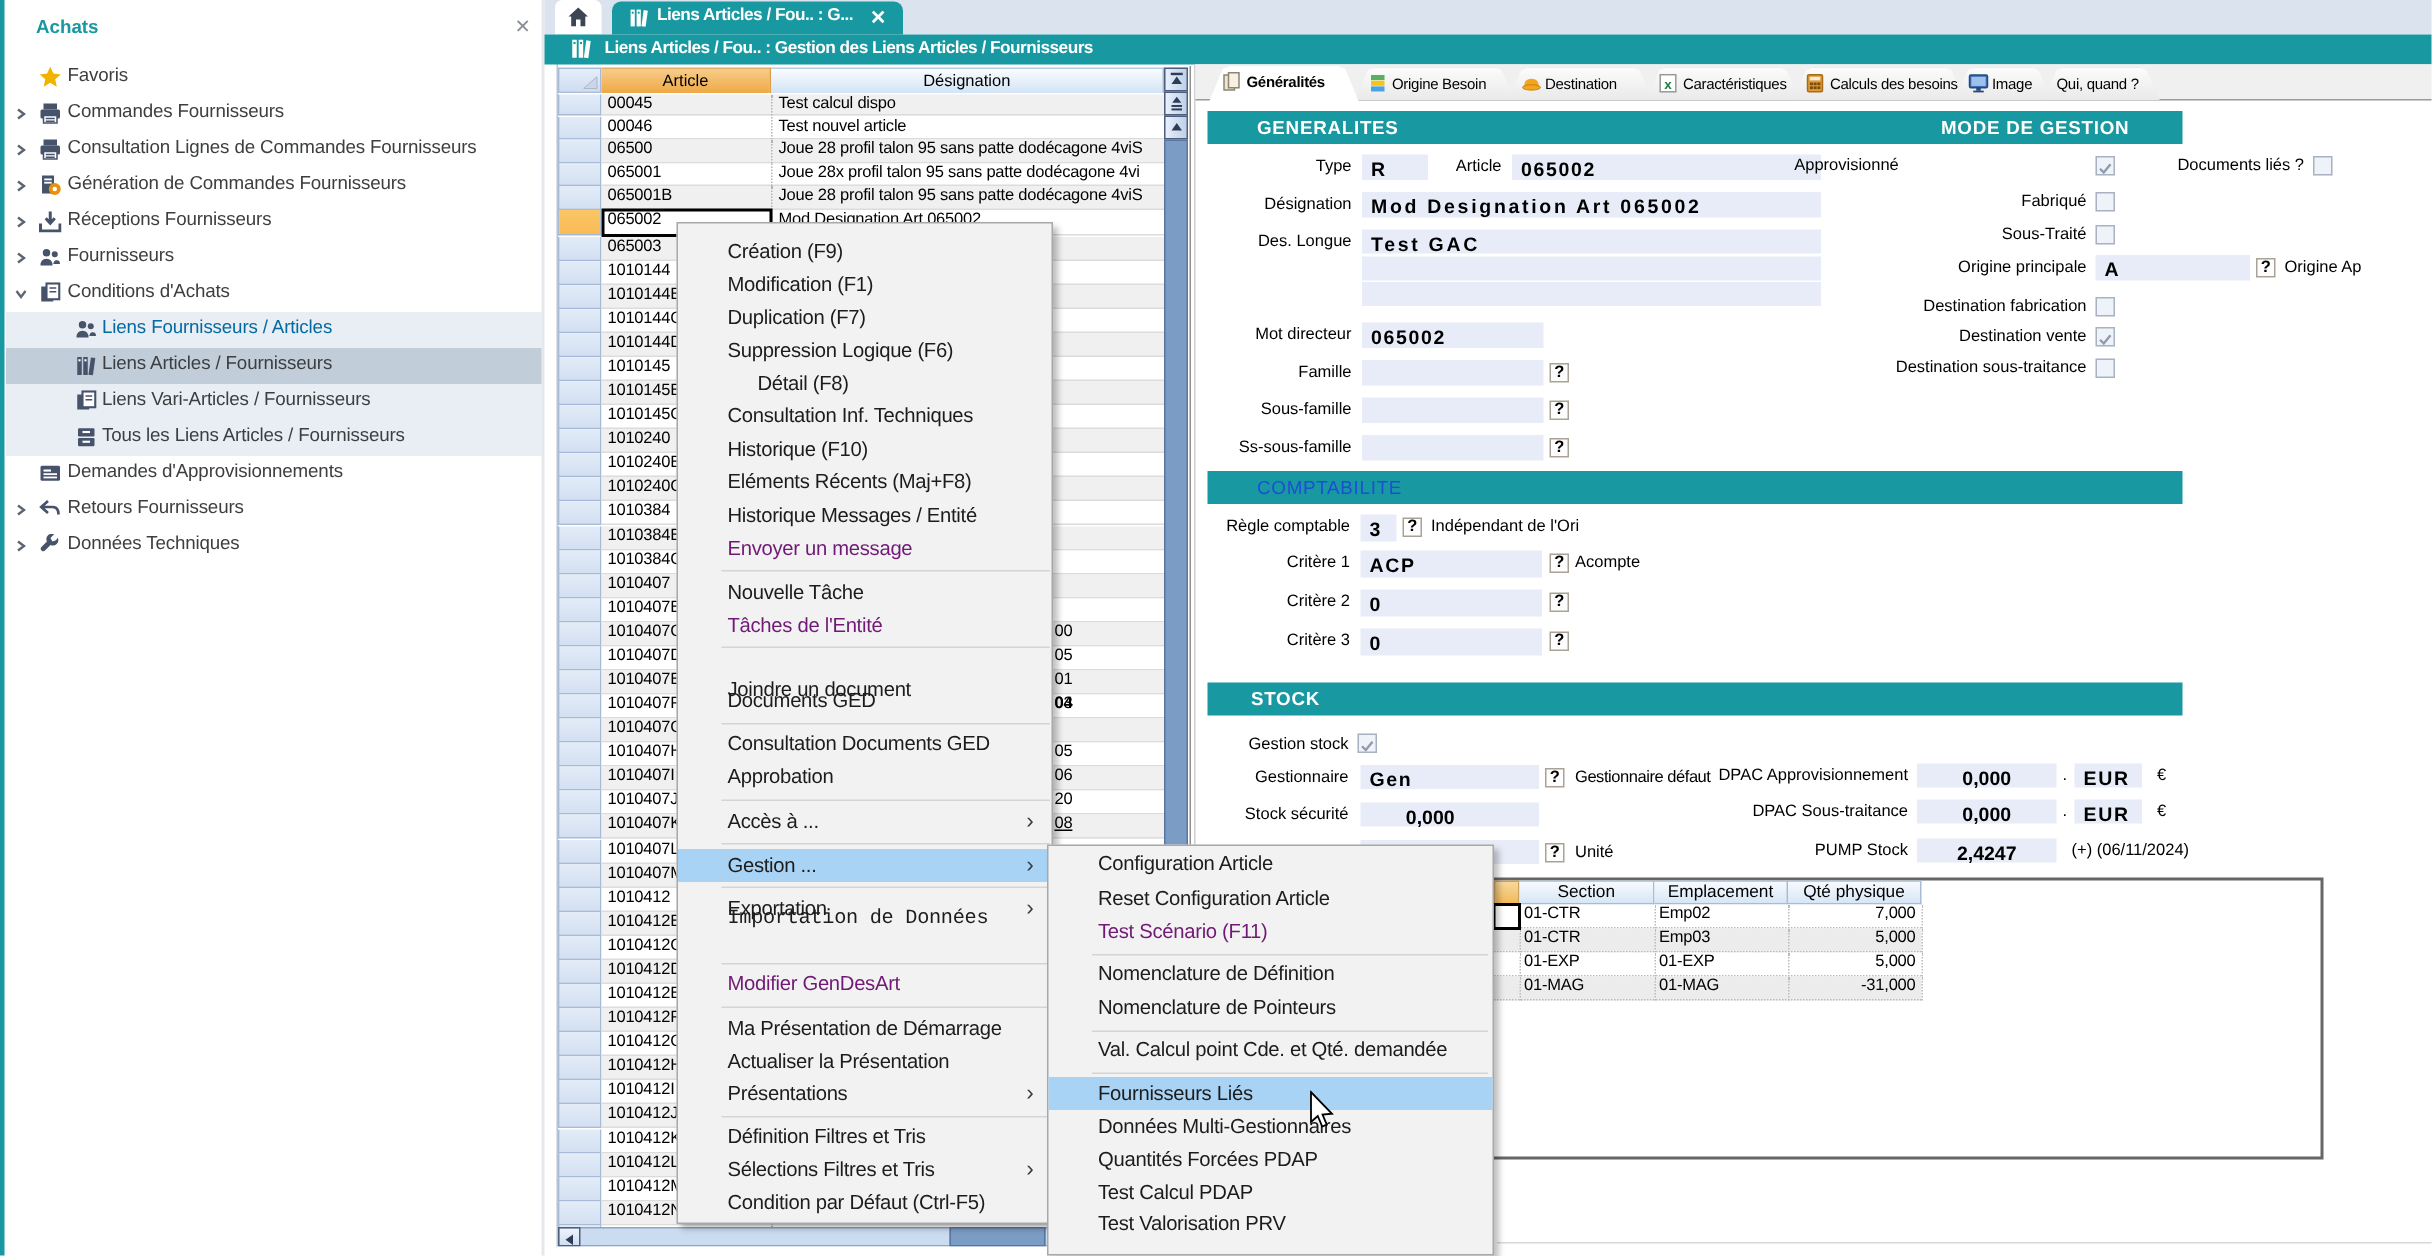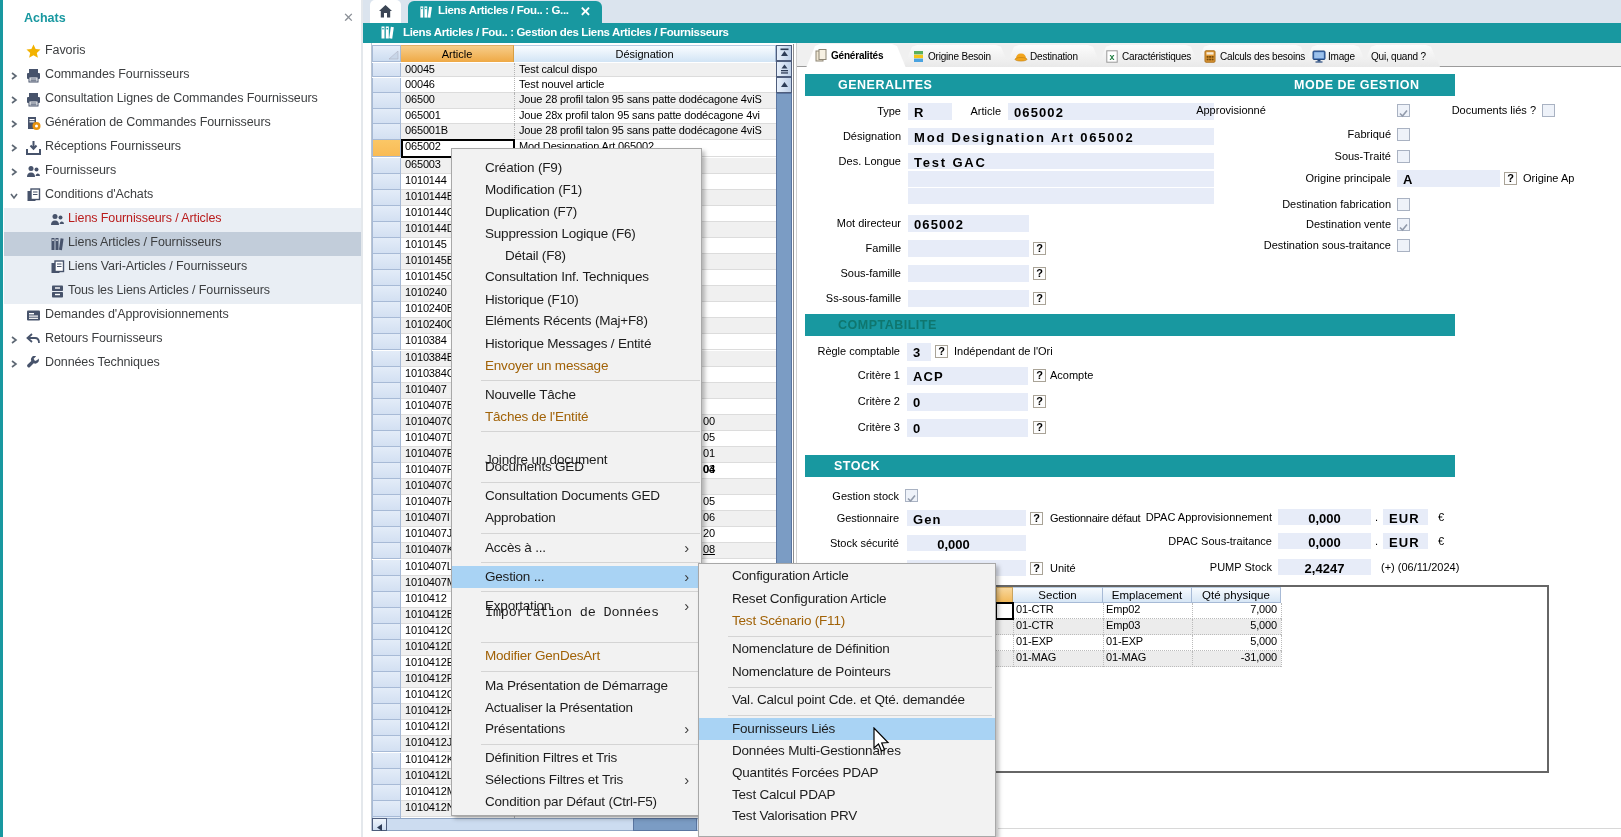--- a/index.html
+++ b/index.html
@@ -8,21 +8,21 @@
 .fld { position:absolute; background:#e7ecf8; }
 .fval { font-weight:bold; font-size:13px; letter-spacing:1.1px; color:#000; padding:2px 0 0 6px; white-space:nowrap; }
 .qbtn { position:absolute; width:13px; height:13px; background:#fdfdfd; border:1px solid #a9a397;
   font-size:11px; font-weight:bold; text-align:center; line-height:11px; color:#000; }
 .cb { position:absolute; width:13px; height:13px; background:#eef2f9; border:1px solid #a9b2c2; }
 .mi { position:absolute; left:0; width:100%; height:22px; font-size:13.5px; letter-spacing:-0.2px; color:#1c1c1c;
   line-height:22px; white-space:nowrap; }
 .mi .t { position:absolute; left:33px; }
 .mi .ar { position:absolute; right:12px; top:0; font-size:15px; color:#3a3a3a; }
 .msep { position:absolute; left:29px; right:3px; height:1px; background:#d4d4d4; }
-.dis { color:#a16207; }
+.dis { color:#701a75; }
 .gr { position:absolute; font-size:11px; letter-spacing:-0.15px; color:#000; white-space:nowrap; }
 </style></head><body>
 <div class="ab" style="left:0;top:0;width:363px;height:837px;background:#fff;"></div>
 <div class="ab" style="left:0;top:0;width:3px;height:837px;background:#1898A0;"></div>
 <div class="ab" style="left:361px;top:0;width:2px;height:837px;background:#e4e8ec;"></div>
 <div class="ab" style="left:24px;top:11px;font-size:12.5px;font-weight:bold;color:#1898A0;">Achats</div>
 <div class="ab" style="left:343px;top:10px;font-size:13px;color:#8a8f96;">✕</div>
 <div class="ab" style="left:4px;top:208px;width:357px;height:96px;background:#e9eef4;"></div>
 <div class="ab" style="left:4px;top:232px;width:357px;height:24px;background:#c2cdda;"></div>
 <svg class="ab" style="left:26px;top:44px" width="15" height="15" viewBox="0 0 15 15">
@@ -89,21 +89,21 @@
     <line x1="7" y1="4" x2="11.5" y2="4" stroke="#47536b"></line>
     <line x1="7" y1="6.5" x2="11.5" y2="6.5" stroke="#47536b"></line>
   </svg>
 <div class="ab" style="left:45px;top:187px;font-size:12.5px;letter-spacing:-0.1px;color:#3c3e40;white-space:nowrap;">Conditions d'Achats</div>
 <svg class="ab" style="left:50px;top:212px" width="15" height="15" viewBox="0 0 15 15">
     <circle cx="5" cy="4.5" r="2.5" fill="#47536b"></circle>
     <circle cx="10.5" cy="5.5" r="2" fill="#47536b"></circle>
     <path d="M1 13 Q1 8.5 5 8.5 Q9 8.5 9 13 Z" fill="#47536b"></path>
     <path d="M9.5 12 Q10 9 12 9.5 Q14 9.5 14 12 Z" fill="#47536b"></path>
   </svg>
-<div class="ab" style="left:68px;top:211px;font-size:12.5px;letter-spacing:-0.1px;color:#b91c1c;white-space:nowrap;">Liens Fournisseurs / Articles</div>
+<div class="ab" style="left:68px;top:211px;font-size:12.5px;letter-spacing:-0.1px;color:#0369a1;white-space:nowrap;">Liens Fournisseurs / Articles</div>
 <svg class="ab" style="left:50px;top:236px" width="15" height="15" viewBox="0 0 15 15">
     <rect x="1.5" y="2" width="3" height="12" fill="#47536b"></rect>
     <rect x="5.5" y="2" width="3" height="12" fill="#47536b"></rect>
     <rect x="9.8" y="2.4" width="3" height="11.6" fill="#47536b" transform="rotate(8 11 8)"></rect>
     <rect x="2.3" y="3.5" width="1.4" height="1.4" fill="#fff"></rect>
     <rect x="6.3" y="3.5" width="1.4" height="1.4" fill="#fff"></rect>
   </svg>
 <div class="ab" style="left:68px;top:235px;font-size:12.5px;letter-spacing:-0.1px;color:#3c3e40;white-space:nowrap;">Liens Articles / Fournisseurs</div>
 <svg class="ab" style="left:50px;top:260px" width="15" height="15" viewBox="0 0 15 15">
     <rect x="1.5" y="3" width="8" height="10" fill="#47536b"></rect>
@@ -513,21 +513,21 @@
 <div class="lbl" style="left:1523px;top:172px;">Origine Ap</div>
 <div class="ab" style="left:1071px;top:198px;width:320px;text-align:right;font-size:11px;color:#000;white-space:nowrap;">Destination fabrication</div>
 <div class="cb" style="left:1397px;top:198px;"></div>
 <div class="ab" style="left:1071px;top:218px;width:320px;text-align:right;font-size:11px;color:#000;white-space:nowrap;">Destination vente</div>
 <div class="cb" style="left:1397px;top:218px;"><svg width="11" height="11" viewBox="0 0 11 11">
       <path d="M2 5.5 L4.5 8 L9 2.5" stroke="#929bab" stroke-width="1.6" fill="none"></path>
     </svg></div>
 <div class="ab" style="left:1071px;top:239px;width:320px;text-align:right;font-size:11px;color:#000;white-space:nowrap;">Destination sous-traitance</div>
 <div class="cb" style="left:1397px;top:239px;"></div>
 <div class="ab" style="left:805px;top:314px;width:650px;height:22px;background:#1898A0;"></div>
-<div class="ab" style="left:838px;top:318px;font-size:12.5px;font-weight:bold;color:#0f766e;letter-spacing:0.5px;">COMPTABILITE</div>
+<div class="ab" style="left:838px;top:318px;font-size:12.5px;font-weight:normal;color:#1d4ed8;letter-spacing:0.5px;">COMPTABILITE</div>
 <div class="ab" style="left:580px;top:345px;width:320px;text-align:right;font-size:11px;color:#000;white-space:nowrap;">Règle comptable</div>
 <div class="fld" style="left:907px;top:343px;width:24px;height:18px;">
     <div class="fval" style="padding-left:6px;">3</div>
   </div>
 <div class="qbtn" style="left:935px;top:345px;">?</div>
 <div class="lbl" style="left:954px;top:345px;">Indépendant de l'Ori</div>
 <div class="ab" style="left:580px;top:369px;width:320px;text-align:right;font-size:11px;color:#000;white-space:nowrap;">Critère 1</div>
 <div class="fld" style="left:907px;top:367px;width:121px;height:18px;">
     <div class="fval" style="padding-left:6px;">ACP</div>
   </div>

